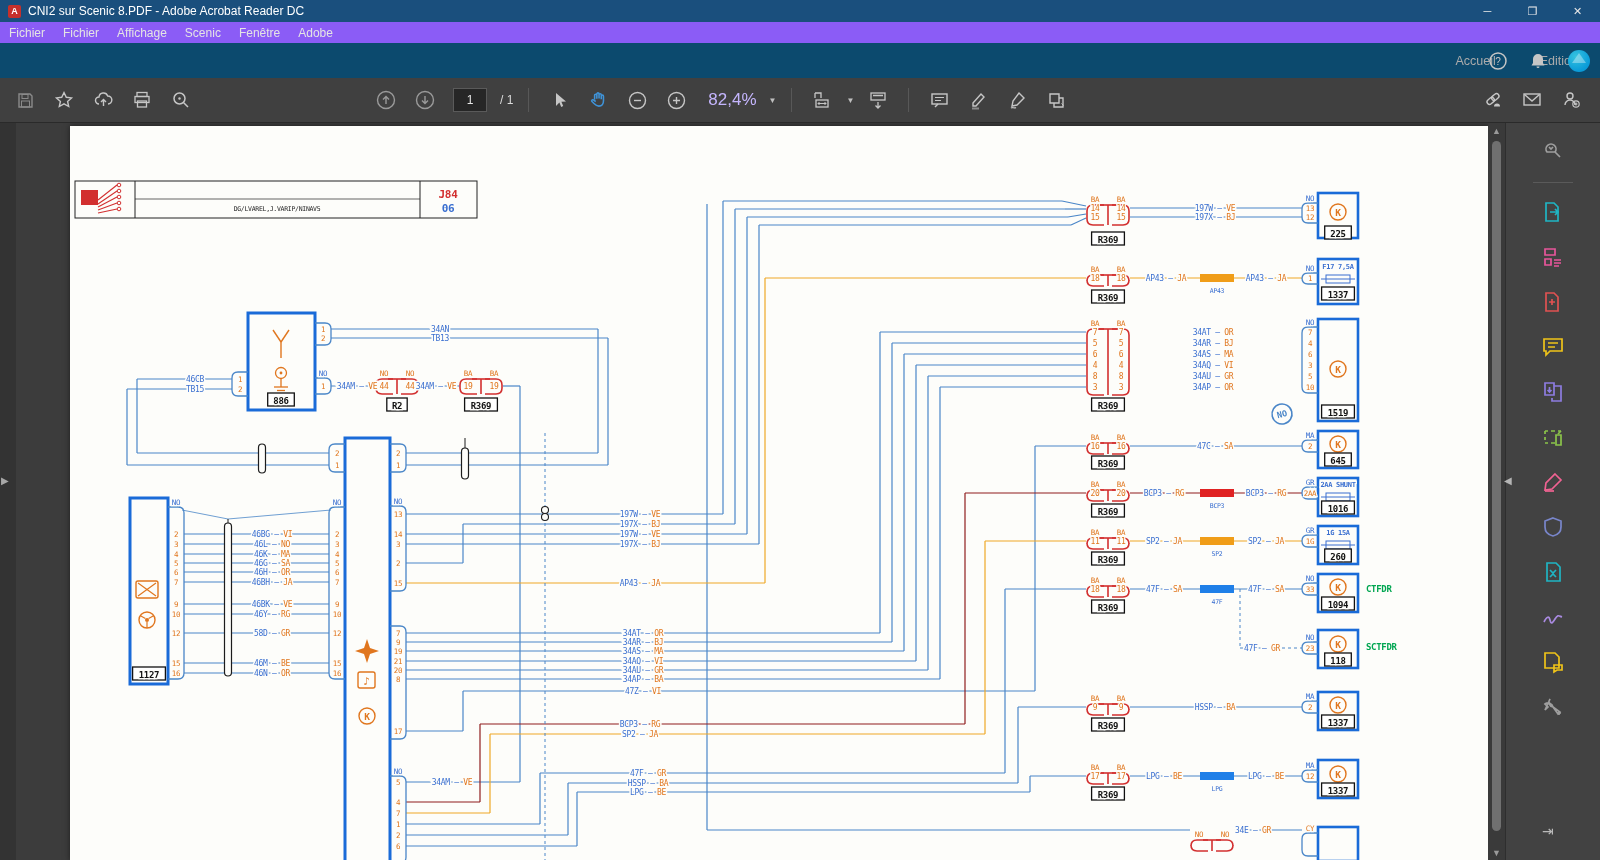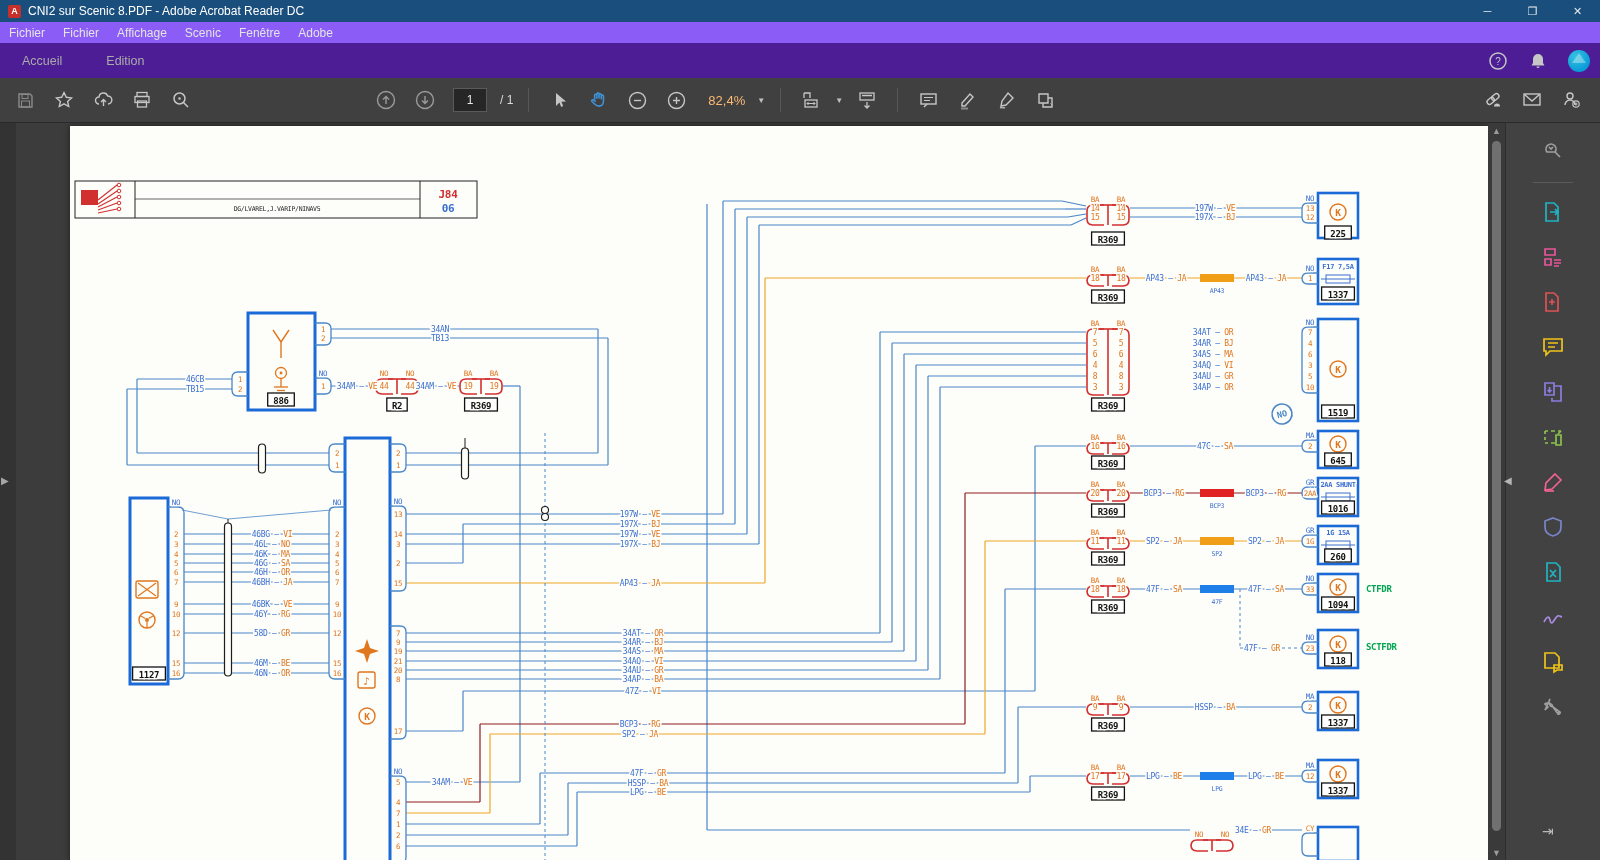--- a/index.html
+++ b/index.html
@@ -6,34 +6,34 @@
   .window{position:relative;width:1600px;height:860px;overflow:hidden;font-family:"Liberation Sans",sans-serif;background:#3c3c3c;-webkit-font-smoothing:antialiased;}
   
   .titlebar{height:22px;background:#1a4f7d;display:flex;align-items:center;color:#fff;font-size:12px;}
   .titlebar .appicon{width:13px;height:13px;margin:0 7px 0 8px;background:#c6302b;border-radius:2px;color:#fff;font-size:9px;font-weight:bold;display:flex;align-items:center;justify-content:center;}
   .wincontrols{margin-left:auto;display:flex;height:100%;}
   .wincontrols div{width:45px;display:flex;align-items:center;justify-content:center;color:#e8e8e8;font-size:11px;}
   
   .menubar{height:21px;background:#8b5cf6;display:flex;align-items:center;color:#e4e4e4;font-size:12px;}
   .menubar span{padding:0 9px;height:100%;display:flex;align-items:center;}
   
-  .tabbar{height:35px;background:#4c1d95;display:flex;align-items:flex-end;position:relative;color:#ababab;font-size:12.5px;}
+  .tabbar{height:35px;background:#0c4a6e;display:flex;align-items:flex-end;position:relative;color:#ababab;font-size:12.5px;justify-content:flex-end;}
   .tab{padding:0 22px;height:35px;display:flex;align-items:center;}
   .tab.doc{background:#4a4a4a;color:#f0f0f0;gap:10px;max-width:200px;}
   .tab.doc .x{color:#bdbdbd;font-size:12px;}
   .tabbar-right{position:absolute;right:10px;top:0;height:35px;display:flex;align-items:center;gap:20px;}
   .avatar{width:22px;height:22px;border-radius:50%;background:radial-gradient(circle at 35% 30%,#35c3e0,#0a9bd8 70%);position:relative;overflow:hidden;}
   .avatar:after{content:"";position:absolute;left:4px;top:3px;border-left:7px solid transparent;border-right:7px solid transparent;border-bottom:10px solid rgba(255,255,255,.35);}
   
   .toolbar{height:44px;background:#404040;border-bottom:1px solid #2a2a2a;display:flex;align-items:center;color:#c6c6c6;}
   .tbgroup{display:flex;align-items:center;gap:9px;}
   .tbi{width:30px;height:30px;display:flex;align-items:center;justify-content:center;border-radius:2px;}
   .sep{width:1px;height:24px;background:#585858;margin:0 6px;}
   .pagebox{width:32px;height:22px;background:#262626;border:1px solid #5a5a5a;color:#e6e6e6;font-size:12px;display:flex;align-items:center;justify-content:center;margin:0 4px;}
-  .zoomval{font-size:13px;color:#fdba74;margin:0 3px 0 8px;}
+  .zoomval{font-size:17px;color:#c4b5fd;margin:0 3px 0 8px;}
   .caret{font-size:8px;color:#c0c0c0;}
   
   .main{position:relative;height:738px;display:flex;}
   .leftstrip{width:16px;background:#333;position:relative;}
   .leftstrip .expand{position:absolute;top:352px;left:1px;color:#a7a7a7;font-size:10px;}
   .docarea{width:1473px;position:relative;background:#3c3c3c;overflow:hidden;}
   .page{position:absolute;left:54px;top:3px;width:1419px;height:735px;background:#fdfdfa;box-shadow:0 0 6px rgba(0,0,0,.5);}
   .vscroll{width:17px;background:#3a3a3a;position:relative;}
   .vscroll .arr{position:absolute;left:0;width:17px;text-align:center;color:#9a9a9a;font-size:9px;}
   .vthumb{position:absolute;left:4px;top:18px;width:9px;height:690px;background:#707070;border-radius:5px;}

